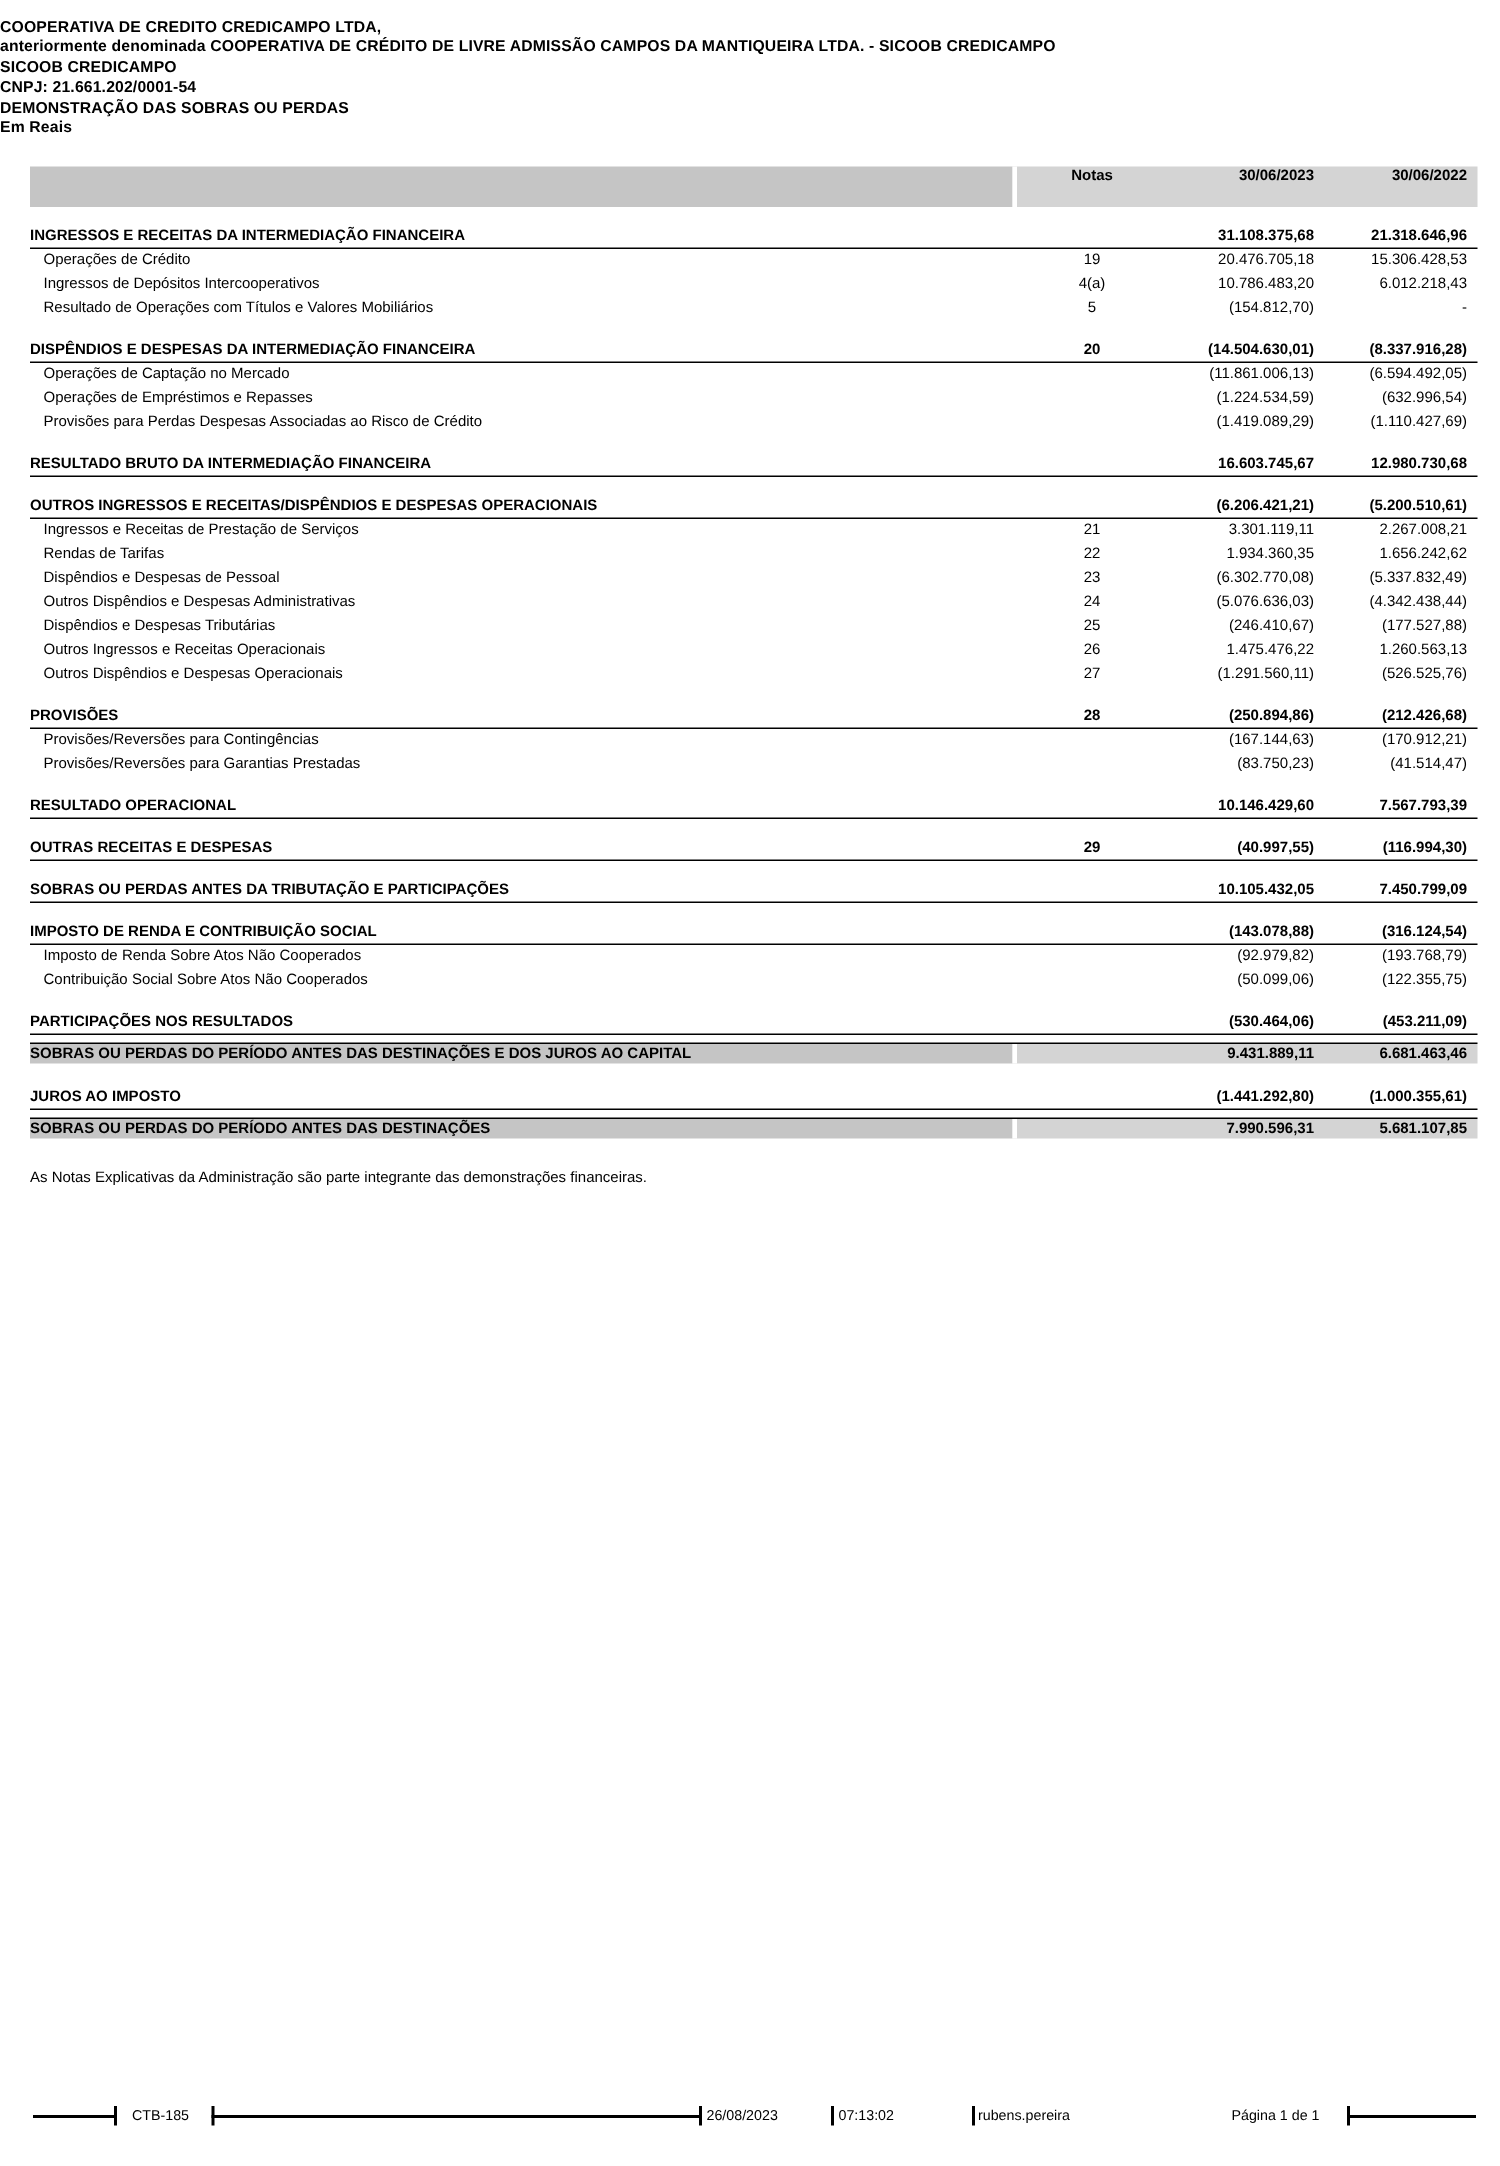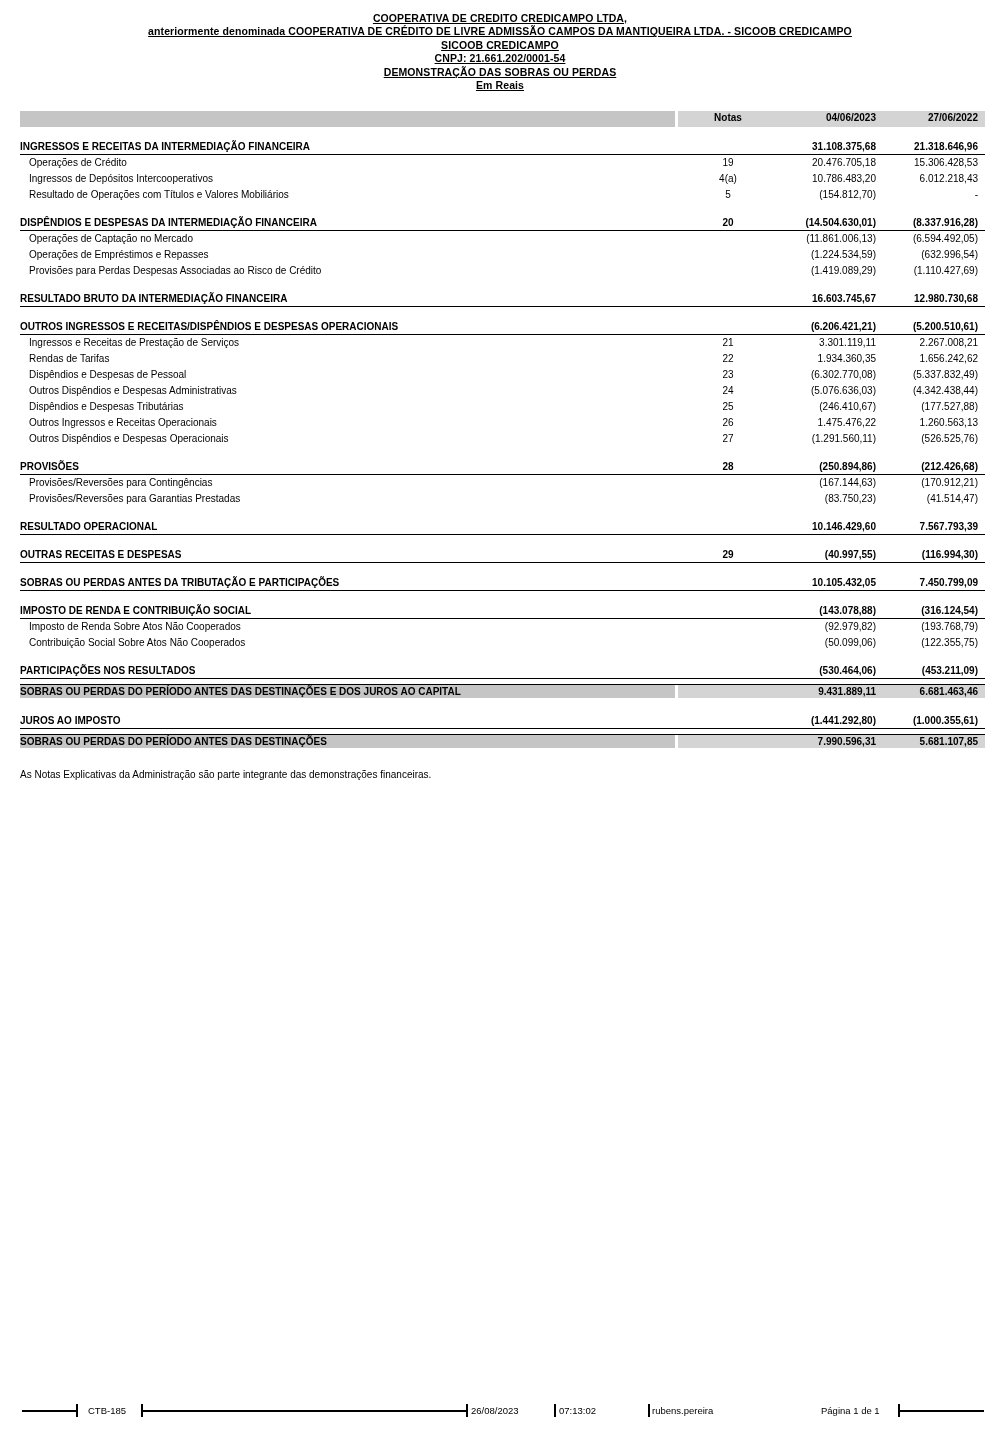--- a/index.html
+++ b/index.html
@@ -13,43 +13,41 @@
     font-size: 10px;
     overflow: hidden;
   }
 
   
   .doc-header {
     position: absolute;
     top: 12px;
     left: 0;
     width: 100%;
-    text-align: center;
     font-weight: bold;
     font-size: 10.5px;
     line-height: 13.4px;
     letter-spacing: 0.1px;
     white-space: nowrap;
-    text-decoration: underline;
   }
 
   
   .table-wrap {
     position: absolute;
     top: 111px;
     left: 20px;
     width: 965px;
   }
   .trow { display: flex; align-items: stretch; }
   .c-label { flex: 1; overflow: hidden; white-space: nowrap; }
   .c-notas { width: 100px; text-align: center; }
   .c-v1 { width: 100px; text-align: right; padding-right: 2px; box-sizing: border-box; }
   .c-v2 { width: 107px; text-align: right; padding-right: 7px; box-sizing: border-box; }
 
-  .r-colheader { height: 16px; line-height: 13px; font-weight: bold; }
+  .r-colheader { height: 27px; line-height: 13px; font-weight: bold; }
   .r-colheader .c-label { background: var(--grayL, #c5c5c5); }
   .r-colheader .c-notas, .r-colheader .c-v1, .r-colheader .c-v2 { background: var(--grayR, #d4d4d4); }
   .r-colheader .c-notas { border-left: 3px solid #ffffff; }
 
   .r-section {
     height: 14px; line-height: 14px;
     font-weight: bold;
     border-bottom: 1.5px solid #000000;
     margin-top: 13px;
   }
@@ -86,22 +84,22 @@
     <div>SICOOB CREDICAMPO</div>
     <div>CNPJ: 21.661.202/0001-54</div>
     <div>DEMONSTRAÇÃO DAS SOBRAS OU PERDAS</div>
     <div>Em Reais</div>
   </div>
 
   <div class="table-wrap">
     <div class="trow r-colheader">
       <div class="c-label"></div>
       <div class="c-notas">Notas</div>
-      <div class="c-v1">04/06/2023</div>
-      <div class="c-v2">27/06/2022</div>
+      <div class="c-v1">30/06/2023</div>
+      <div class="c-v2">30/06/2022</div>
     </div>
     <div id="rows-host">
         <div class="trow r-section">
           <div class="c-label">INGRESSOS E RECEITAS DA INTERMEDIAÇÃO FINANCEIRA</div>
           <div class="c-notas"></div>
           <div class="c-v1">31.108.375,68</div>
           <div class="c-v2">21.318.646,96</div>
         </div>
         <div class="trow r-item">
           <div class="c-label">Operações de Crédito</div>

